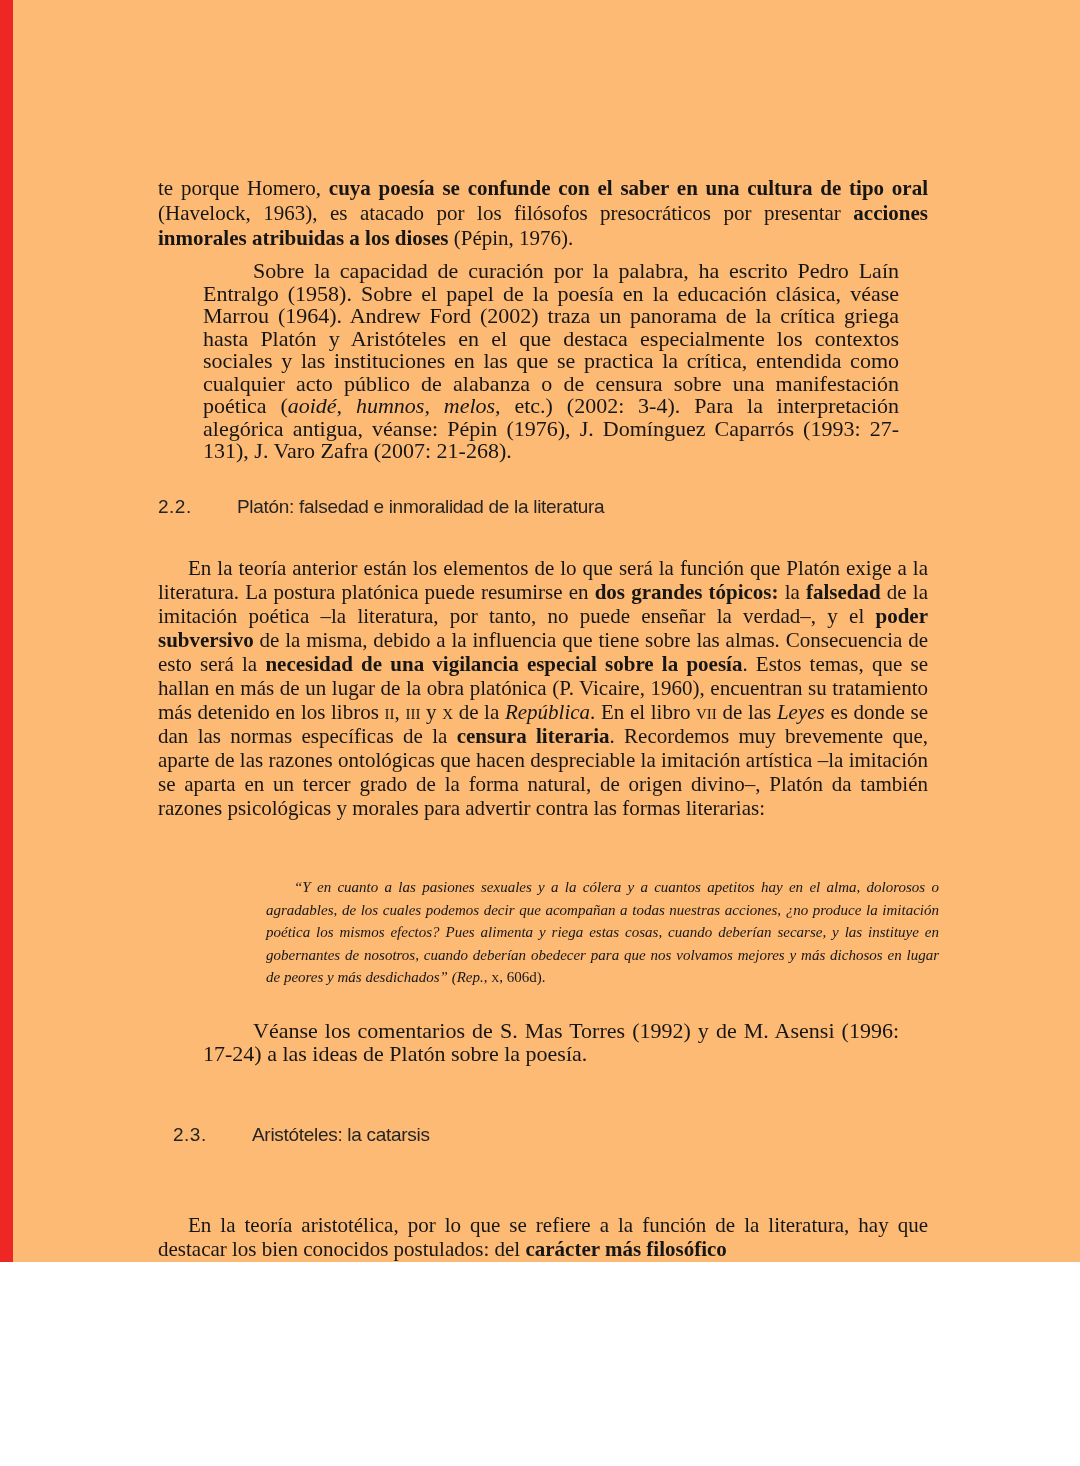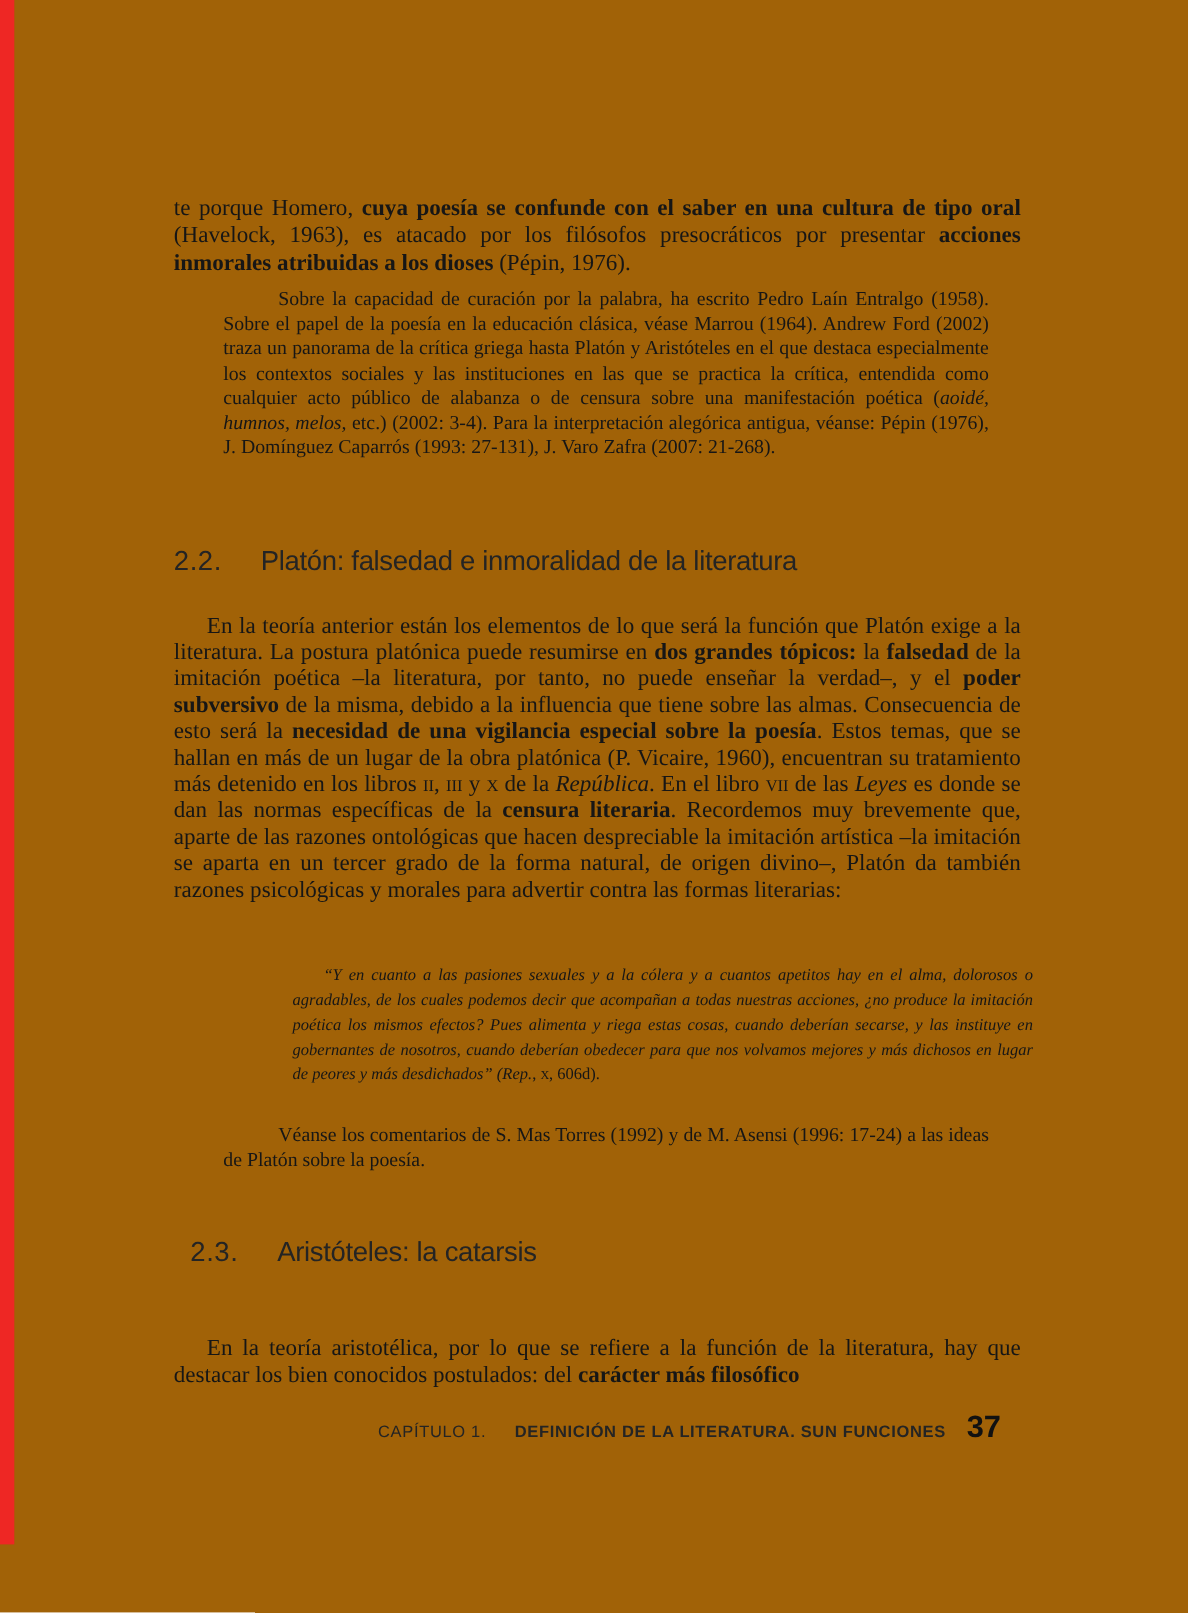--- a/index.html
+++ b/index.html
@@ -1,46 +1,46 @@
 <!DOCTYPE html>
 <html><head>
 <meta charset="utf-8">
 <style>
   html,body{margin:0;padding:0;background:#ffffff;}
   .page{
     position:relative;
-    width:1080px;height:1466px;
-    background:#a16207;
+    width:1080px;height:1262px;
+    background:#fdba74;
     overflow:hidden;
     font-family:"Liberation Serif", serif;
     color:#161616;
   }
   .red-bar{
     position:absolute;left:0;top:0;width:13px;height:1404px;
   }
   .blk{position:absolute;}
   .body-par{
     font-size:21px;line-height:24px;
     text-align:justify;
   }
   .par1{line-height:25px;}
   .indent{text-indent:30px;}
   .note{
-    font-size:18px;line-height:22.5px;
+    font-size:22px;line-height:22.5px;
     text-align:justify;text-indent:50px;font-family:Liberation Serif, serif;
   }
   .quote{
     font-size:15px;line-height:22.5px;
     text-align:justify;text-indent:28px;
     font-style:italic;
     margin-left:44px;
   }
   .section-heading{
     font-family:"Liberation Sans", sans-serif;
-    font-size:25px;color:#242424;
+    font-size:19px;color:#242424;
     display:flex;align-items:baseline;
     font-weight:400;
     white-space:nowrap;
   }
   .section-number{
     display:inline-block;width:79px;
     font-style:normal;
     letter-spacing:0.5px;
   }
   .section-title{

